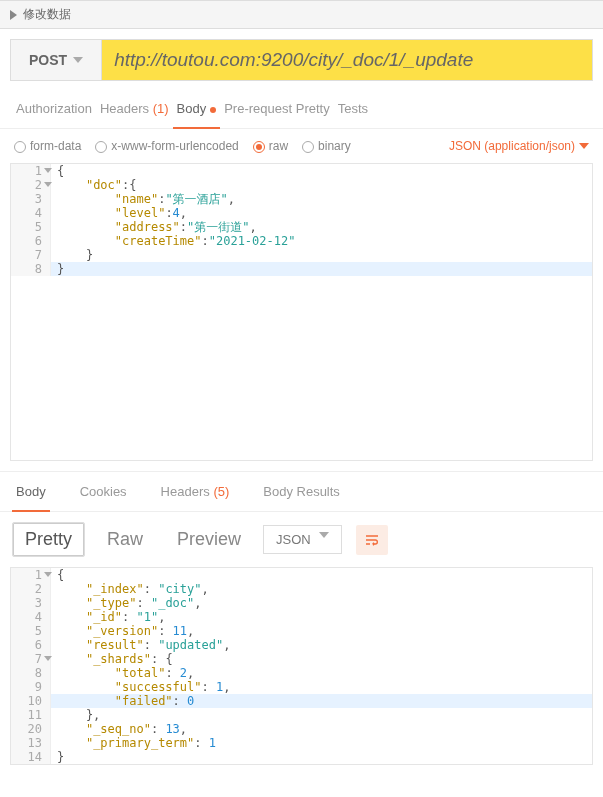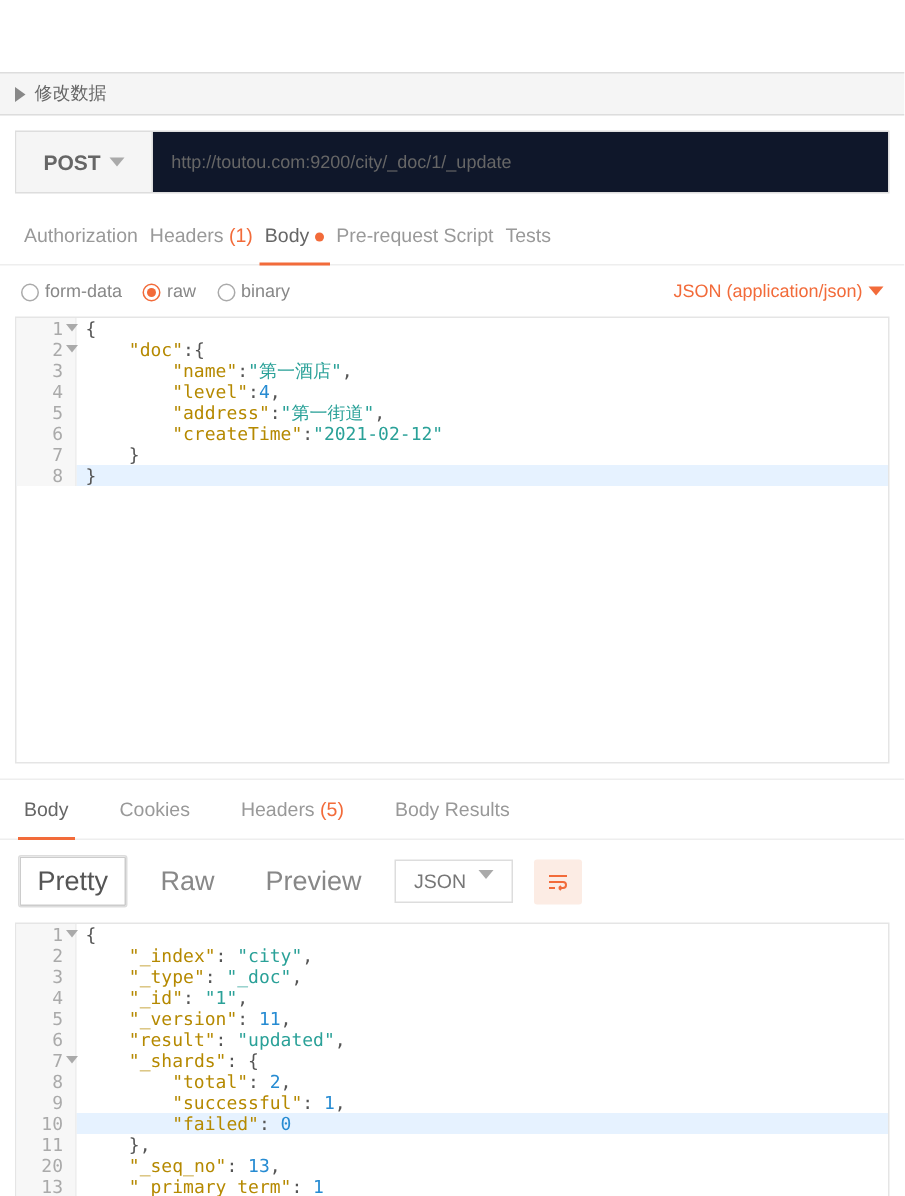--- a/index.html
+++ b/index.html
@@ -1,22 +1,22 @@
 <!DOCTYPE html>
 <html><head>
 <meta charset="utf-8">
 <style>
 * { margin: 0; padding: 0; box-sizing: border-box; }
 body { font-family: -apple-system, "Segoe UI", Arial, sans-serif; font-size: 13px; color: #555; background: #fff; width: 603px; }
-.panel-header { background: #f5f5f5; border-top: 1px solid #ddd; border-bottom: 1px solid #ddd; padding: 5px 10px; display: flex; align-items: center; gap: 6px; color: #666; font-size: 12px; margin-top: 48px; }
+.panel-header { background: #f5f5f5; border-top: 1px solid #ddd; border-bottom: 1px solid #ddd; padding: 5px 10px; display: flex; align-items: center; gap: 6px; color: #666; font-size: 12px; }
 .triangle-right { width: 0; height: 0; border-top: 5px solid transparent; border-bottom: 5px solid transparent; border-left: 7px solid #888; }
 .url-row { display: flex; align-items: stretch; margin: 10px; border: 1px solid #ddd; background: #fafafa; }
 .method-select { display: flex; align-items: center; gap: 6px; padding: 12px 18px; background: #f5f5f5; border-right: 1px solid #ddd; font-weight: 600; color: #666; font-size: 14px; justify-content: flex-end; }
 .chevron-down { width: 0; height: 0; border-left: 5px solid transparent; border-right: 5px solid transparent; border-top: 6px solid #aaa; }
-.url-input { flex: 1; border: none; padding: 0 12px; background: #0f172a; color: #666; font-size: 12px; }
+.url-input { flex: 1; border: none; padding: 0 12px; background: #fde047; color: #666; font-size: 19px; font-style: italic; }
 .tabs { display: flex; padding: 0 12px; border-bottom: 1px solid #eee; }
 .tab { padding: 10px 4px 12px; color: #999; cursor: pointer; position: relative; }
 .tab.active { color: #666; }
 .tab.active::after { content: ""; position: absolute; bottom: -1px; left: 0; right: 0; height: 2px; background: #f26b3a; }
 .tab .count { color: #f26b3a; }
 .dot { width: 6px; height: 6px; border-radius: 50%; background: #f26b3a; display: inline-block; margin-left: 4px; vertical-align: middle; }
 .body-options { display: flex; align-items: flex-end; padding: 10px 14px; gap: 14px; font-size: 12px; color: #888; }
 .radio { width: 12px; height: 12px; border: 1px solid #aaa; border-radius: 50%; display: inline-block; vertical-align: middle; margin-right: 4px; position: relative; }
 .radio.checked { border-color: #f26b3a; }
 .radio.checked::after { content: ""; position: absolute; width: 6px; height: 6px; background: #f26b3a; border-radius: 50%; top: 2px; left: 2px; }
@@ -59,26 +59,27 @@
     <span>POST</span>
     <span class="chevron-down"></span>
   </div>
   <input class="url-input" value="http://toutou.com:9200/city/_doc/1/_update" style="">
 </div>
 
 <div class="tabs">
   <div class="tab"><span>Authorization</span></div>
   <div class="tab"><span>Headers</span> <span class="count">(1)</span></div>
   <div class="tab active"><span>Body</span><span class="dot"></span></div>
-  <div class="tab"><span>Pre-request Script</span></div>
+  <div class="tab"><span>Pre-request Pretty</span></div>
   <div class="tab"><span>Tests</span></div>
 </div>
 
 <div class="body-options">
   <label><span class="radio"></span><span>form-data</span></label>
+  <label><span class="radio"></span><span>x-www-form-urlencoded</span></label>
   <label><span class="radio checked"></span><span>raw</span></label>
   <label><span class="radio"></span><span>binary</span></label>
   <div class="body-type-select">
     <span>JSON (application/json)</span>
     <span class="chevron-down chev-orange"></span>
   </div>
 </div>
 
 <div class="editor">
   <div class="editor-body" id="req-lines">

